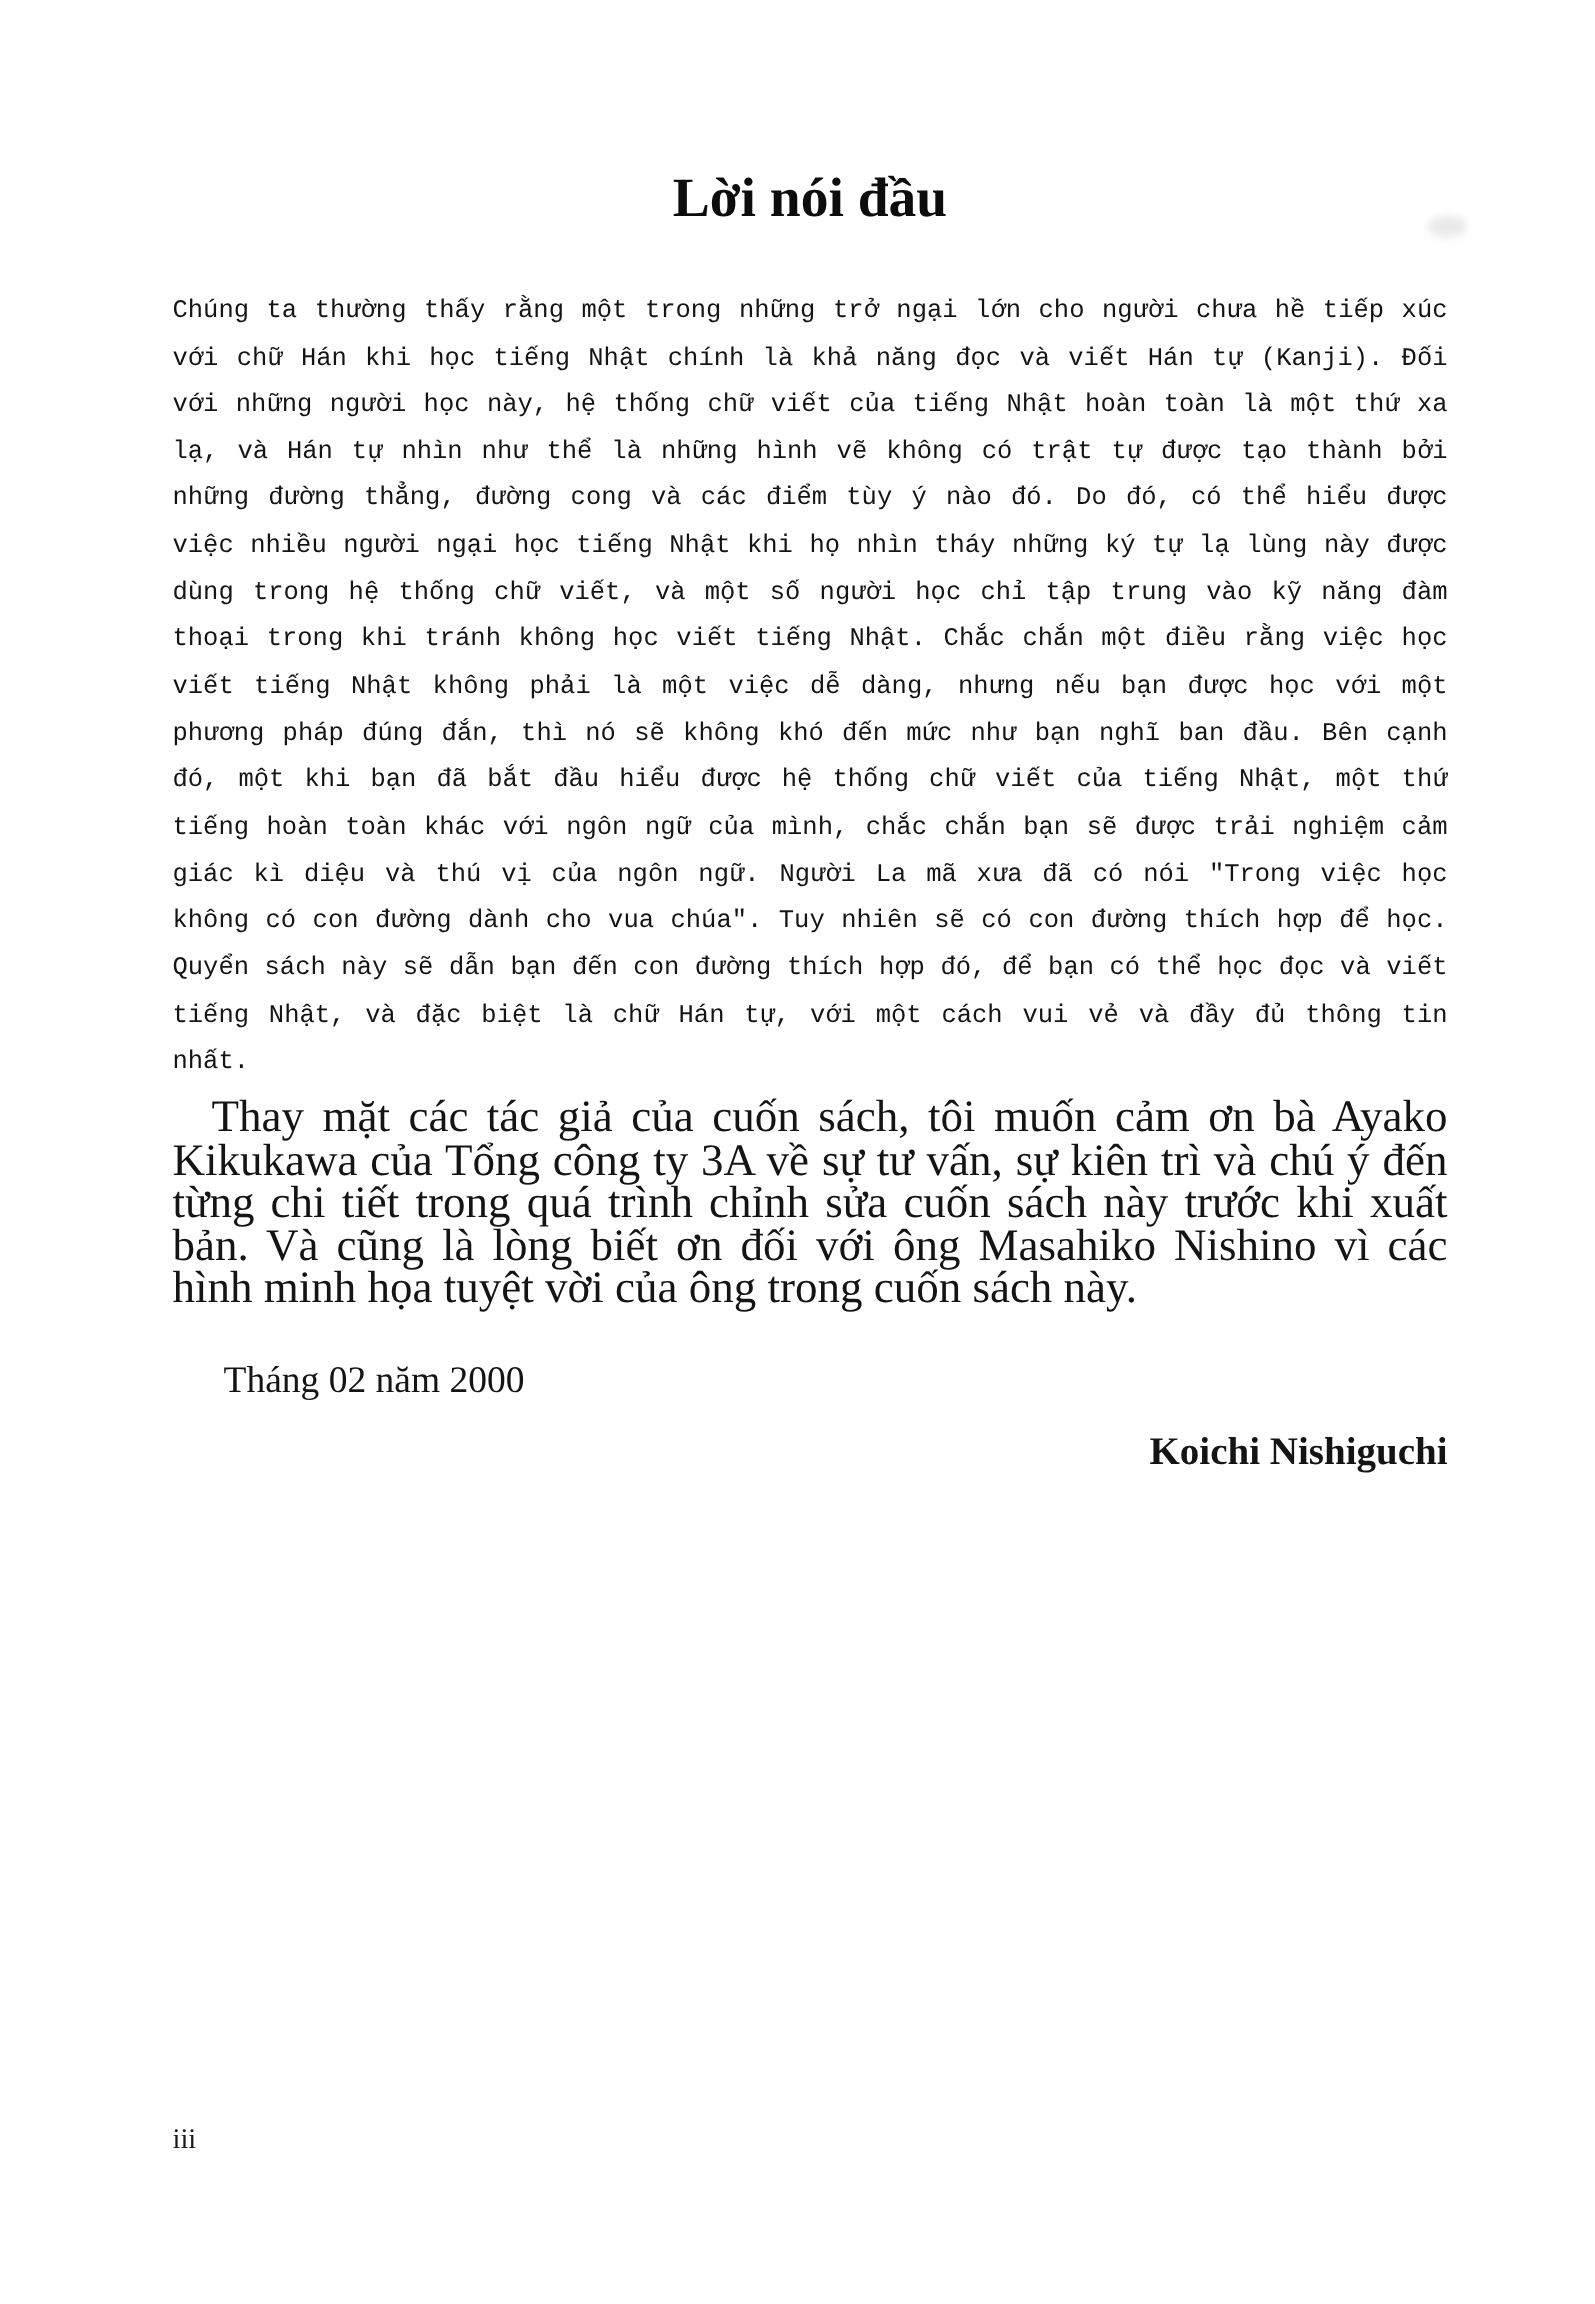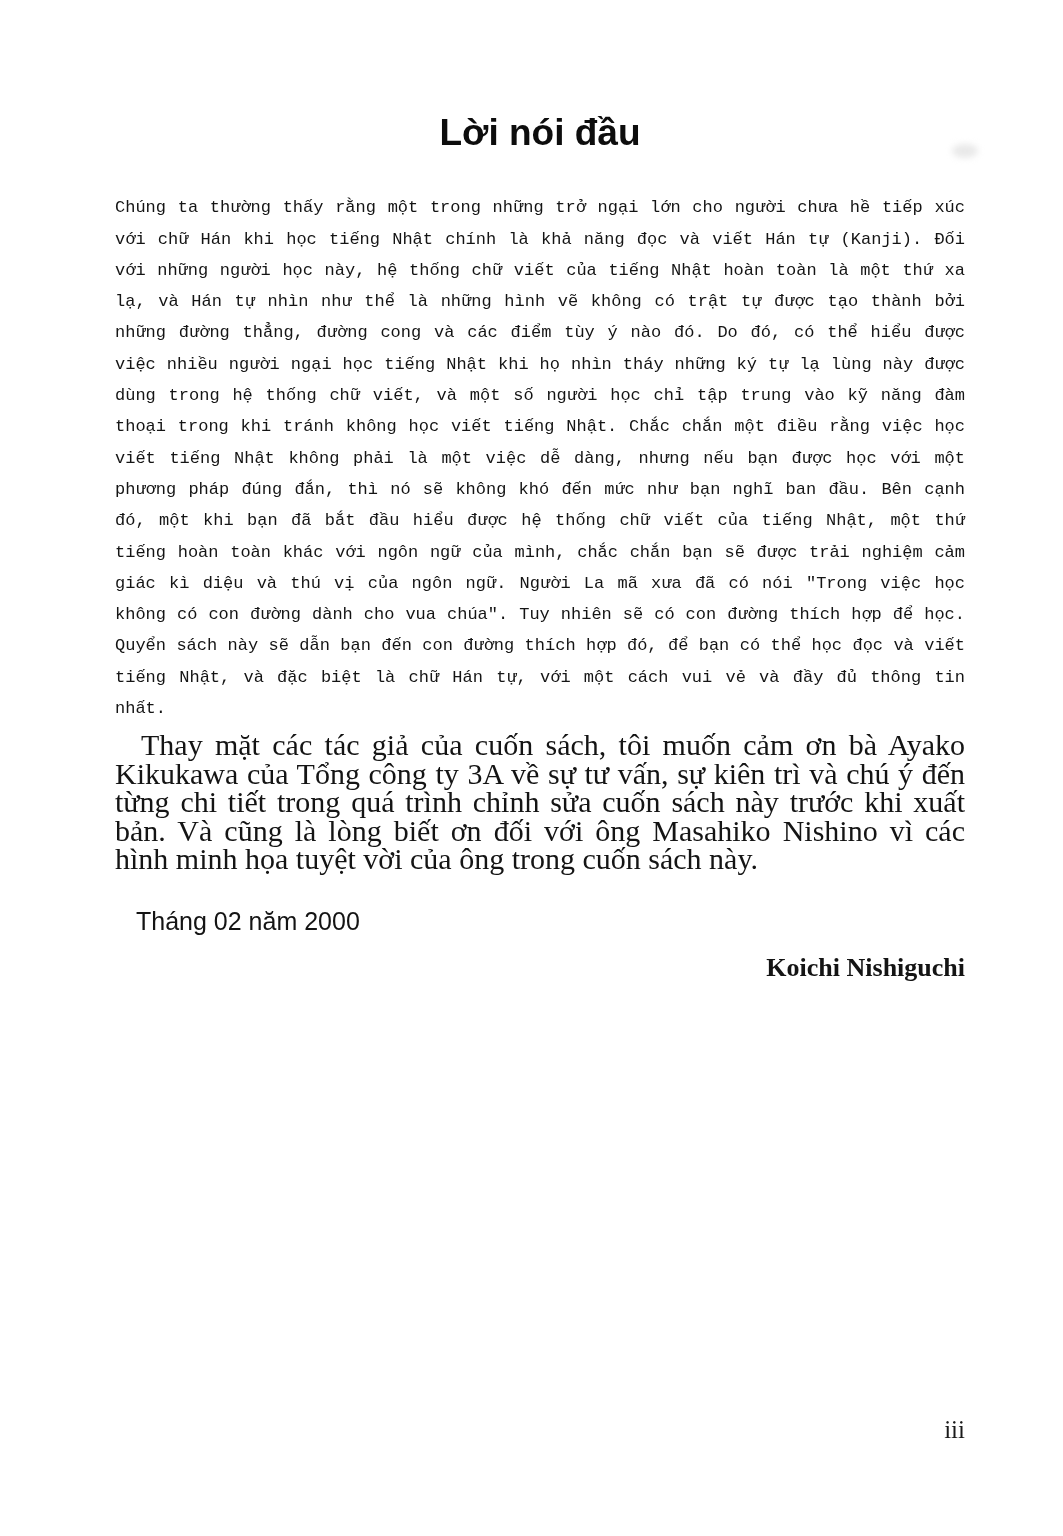--- a/index.html
+++ b/index.html
@@ -15,21 +15,21 @@
     background: #ffffff;
     color: #111111;
     overflow: hidden;
   }
   .title {
     margin: 0;
     padding-top: 110px;
     width: 850px;
     margin-left: 115px;
     text-align: center;
-    font-family: Liberation Sans, sans-serif;
+    font-family: Liberation Serif, serif;
     font-weight: bold;
     font-size: 37px;
     line-height: 1.25;
     color: #0d0d0d;
   }
   .body-col {
     width: 850px;
     margin-left: 115px;
   }
   .para-1 {
@@ -45,46 +45,45 @@
     margin: 0;
     margin-top: 7px;
     text-indent: 26px;
     font-family: "Liberation Serif", serif;
     font-size: 30px;
     line-height: 28.5px;
     text-align: justify;
     color: #141414;
   }
   .date-line {
-    margin: 3px;
+    margin: 16px;
     margin-top: 32px;
     padding-left: 18px;
-    font-family: Liberation Sans, sans-serif;
+    font-family: Liberation Serif, serif;
     font-size: 25px;
     line-height: 1.2;
     color: #141414;
   }
   .signature-line {
     margin: 0;
     margin-top: 16px;
     text-align: right;
     font-family: "Liberation Serif", serif;
     font-size: 26px;
     line-height: 1.2;
     color: #141414;
     font-weight: bold;
   }
   .page-number {
     position: absolute;
     top: 1416px;
     left: 115px;
     width: 850px;
-    text-align: right;
     font-family: "Liberation Serif", serif;
-    font-size: 25px;
+    font-size: 19px;
     color: #1a1a1a;
   }
   
   .scan-smudge {
     position: absolute;
     top: 144px;
     left: 952px;
     width: 26px;
     height: 14px;
     background: #e9e9e9;

